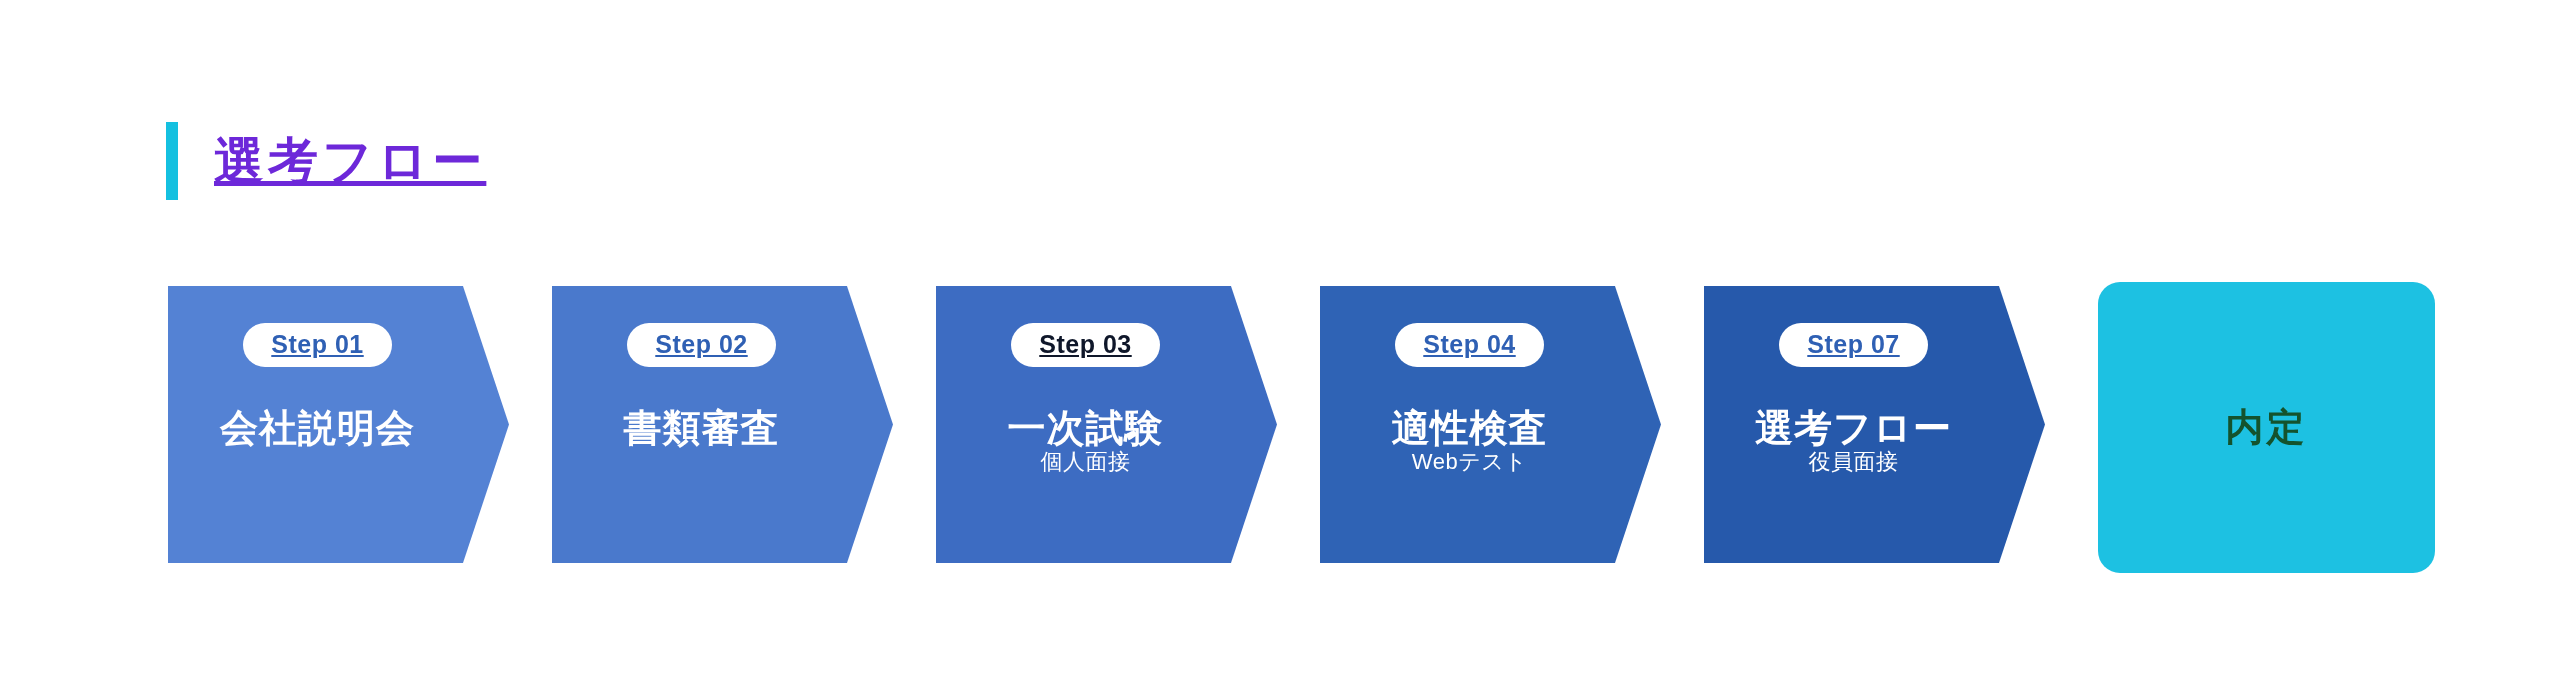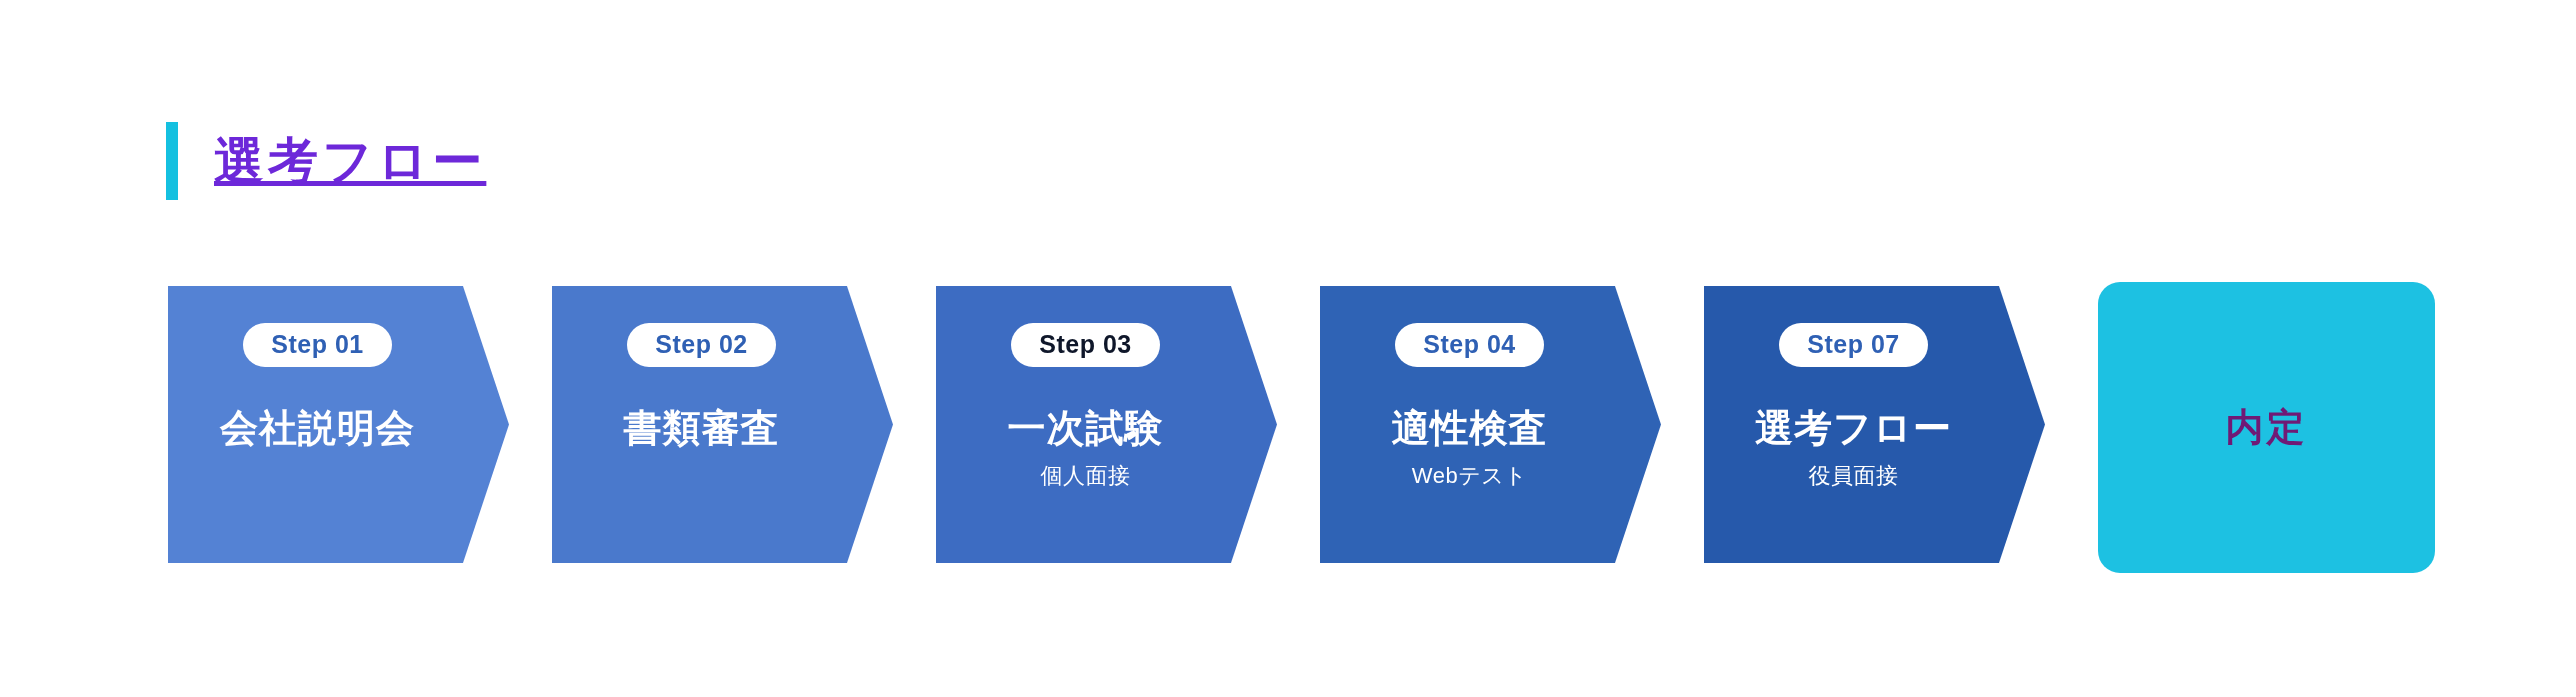--- a/index.html
+++ b/index.html
@@ -80,32 +80,32 @@
   .step-pill {
     background: #ffffff;
     border-radius: 996px;
     padding: 8px 28px 10px 28px;
     font-size: 25px;
     font-weight: bold;
     letter-spacing: 0.5px;
     line-height: 1.05;
     color: #2f60b4;
     white-space: nowrap;
+    text-decoration: underline;
   }
   .step-title {
     margin-top: 41px;
     font-size: 38px;
     font-weight: bold;
     color: #ffffff;
     letter-spacing: 1px;
     line-height: 1.1;
     white-space: nowrap;
   }
   .step-sub {
-    margin-top: 14px;
     font-size: 22px;
     font-weight: normal;
     color: #ffffff;
     letter-spacing: 0.5px;
     line-height: 1.1;
     white-space: nowrap;
   }
 
   
   .offer-card {
@@ -179,17 +179,17 @@
   <div class="step">
     <div class="step-shape" style="background: rgb(38, 89, 171);"></div>
     <div class="step-content">
       <div class="step-pill" style="color: rgb(47, 96, 180);">Step 07</div>
       <div class="step-title">選考フロー</div>
       <div class="step-sub">役員面接</div>
     </div>
   </div>
 
   <div class="offer-card" style="background: rgb(29, 193, 226);">
-    <div class="offer-label" style="color: #701a75;">内定</div>
+    <div class="offer-label" style="color: #14532d;">内定</div>
   </div>
 
 </div>
 
 
 </body></html>

